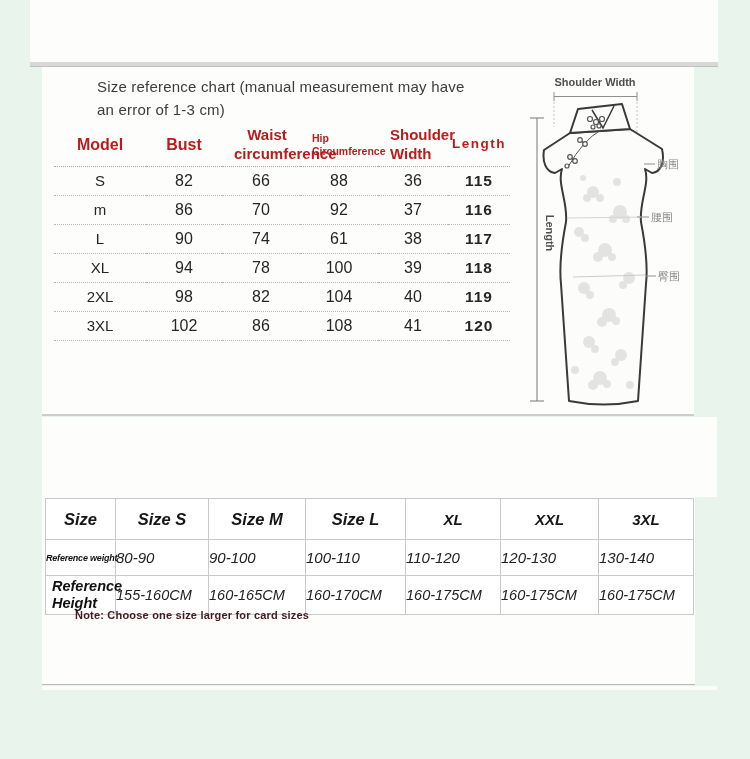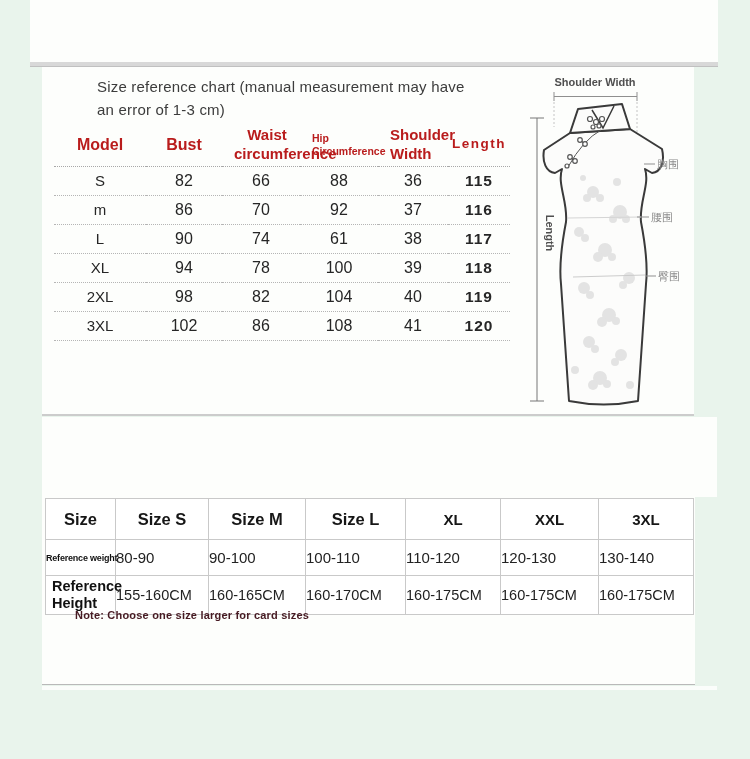--- a/index.html
+++ b/index.html
@@ -63,21 +63,21 @@
 
   
   .fit-table{
     position:absolute;left:3px;top:81px;width:648px;
     border-collapse:collapse;table-layout:fixed;background:#fff;
   }
   .fit-table col.f0{width:70px}.fit-table col.f1{width:93px}
   .fit-table col.f2{width:97px}.fit-table col.f3{width:100px}
   .fit-table col.f4{width:95px}.fit-table col.f5{width:98px}
   .fit-table col.f6{width:95px}
-  .fit-table th,.fit-table td{border:1px solid var(--grid);}
+  .fit-table th,.fit-table td{border:1px solid var(--grid);font-style:italic;}
   .fit-table thead th{height:41px;font-weight:bold;color:#161616;}
   .fit-table thead th.big{font-size:16.5px;}
   .fit-table thead th.small{font-size:15px;}
   .fit-table td{font-size:15px;color:#222;}
   .fit-table tr.r0 td{height:36px;}
   .fit-table tr.r1 td{height:39px;font-size:14.5px;}
   .fit-table td.row-label{font-weight:bold;color:#111;}
   .fit-table td.row-label-0{font-size:9px;letter-spacing:-.2px;white-space:nowrap;padding:0;}
   .fit-table td.row-label-1{font-size:11px;line-height:1.2;padding:0 6px;margin-left:29px;}
 

